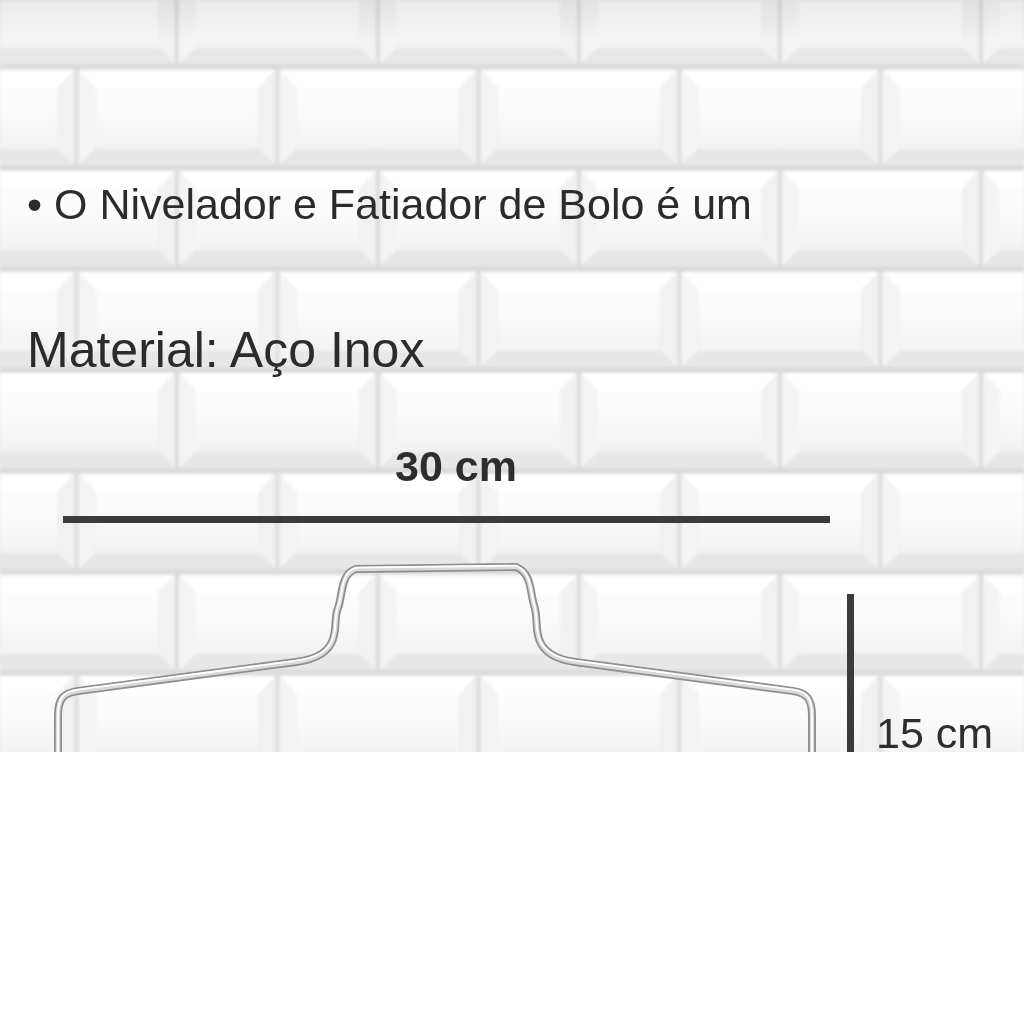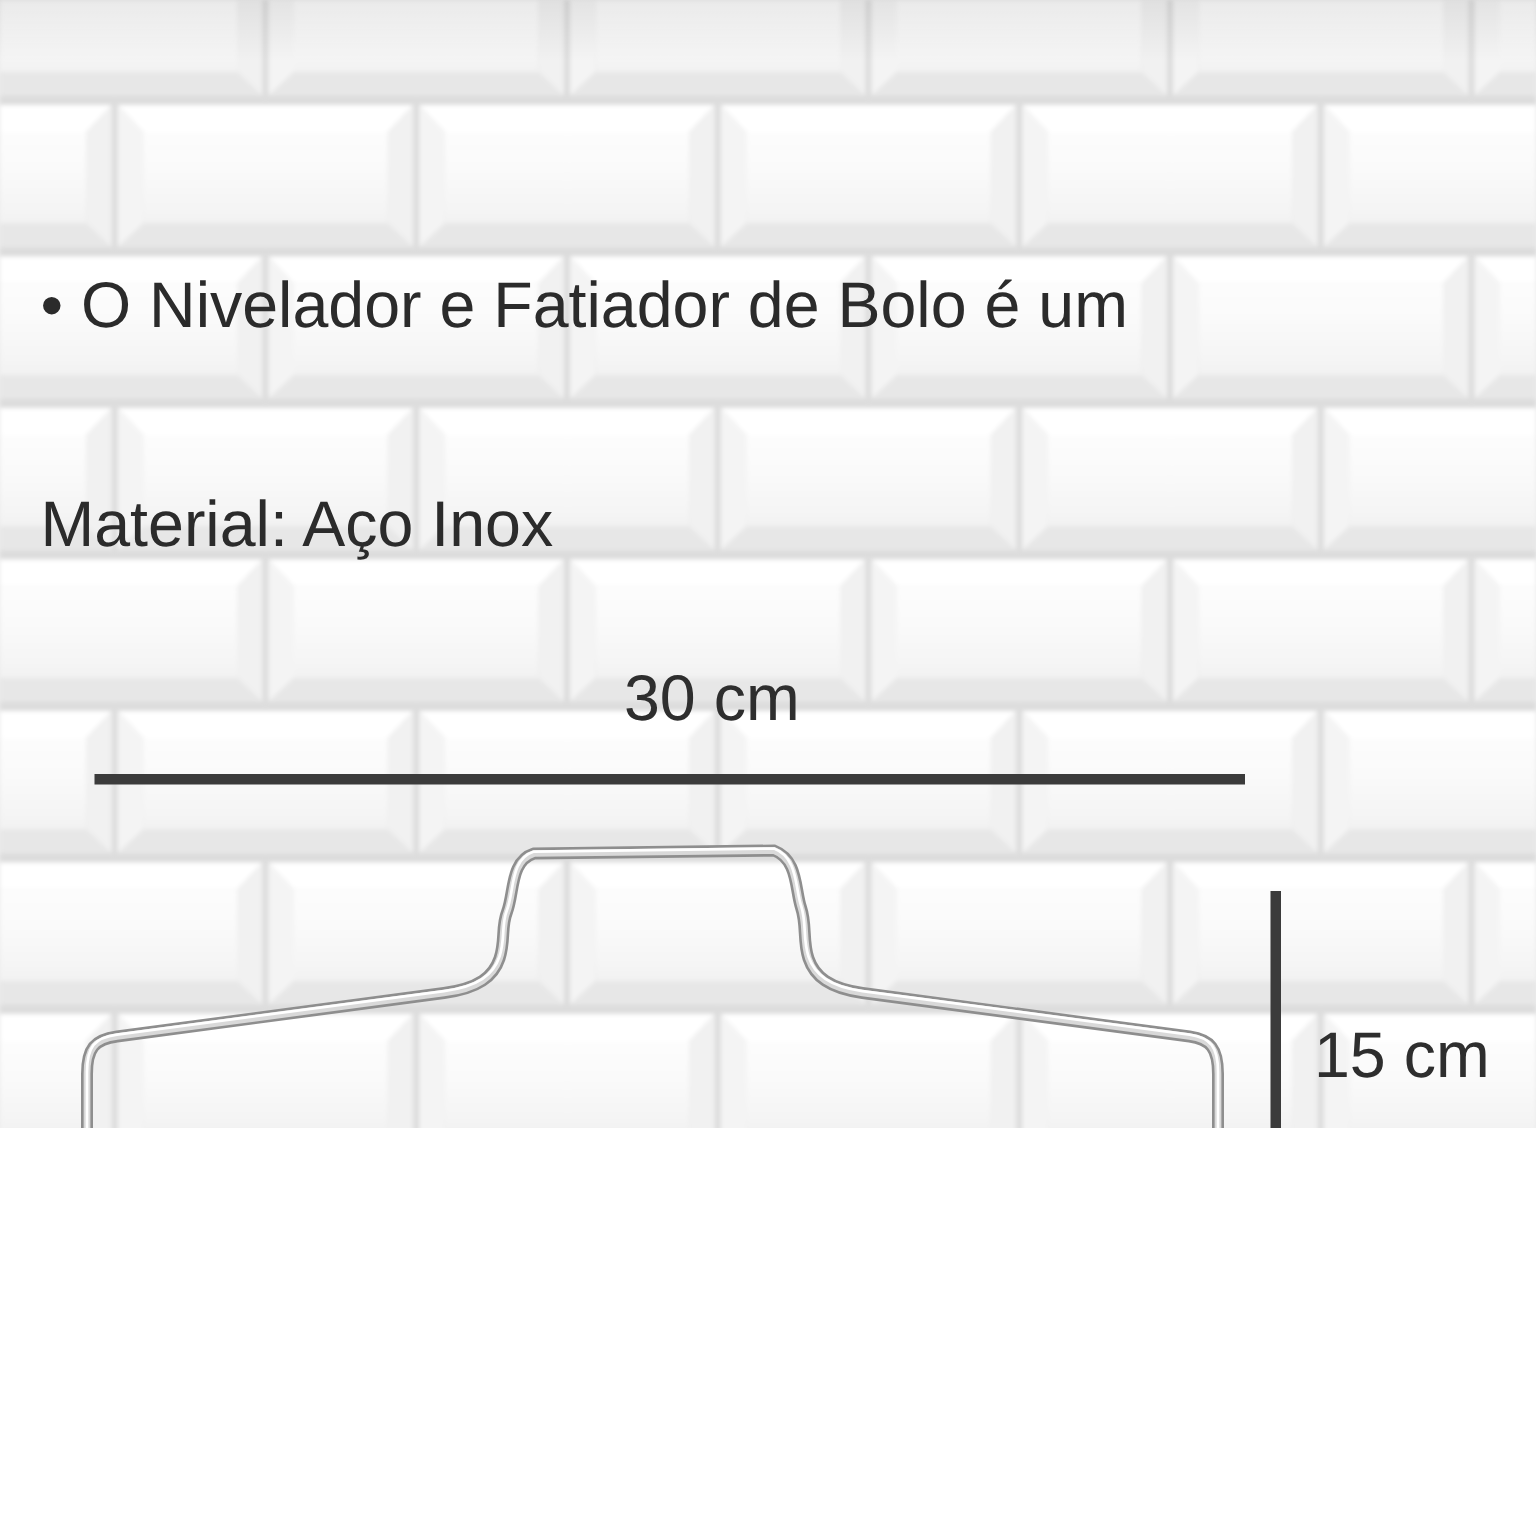--- a/index.html
+++ b/index.html
@@ -3,24 +3,24 @@
 <meta charset="utf-8">
 <style>
   html,body{margin:0;padding:0;background:#ffffff;}
   .stage{
     position:relative;width:1024px;height:752px;overflow:hidden;
     font-family:"Liberation Sans",sans-serif;color:#2b2b2b;
   }
   .bg{position:absolute;inset:0;}
   .txt{position:absolute;white-space:pre;color:#2b2b2b;}
   .desc{left:27px;top:84px;font-size:43px;line-height:48px;}
-  .specs{left:27px;top:228px;font-size:43px;line-height:49px;}
+  .specs{left:27px;top:228px;font-size:50px;line-height:49px;}
   .dim-label{position:absolute;font-size:43px;color:#2e2e2e;}
-  .dim-label.width{left:416px;top:442px;}
-  .dim-label.height{left:876px;top:680px;}
+  .dim-label.width{left:395px;top:442px;font-weight:bold;}
+  .dim-label.height{left:876px;top:709px;}
   .dim-line{position:absolute;background:#3b3b3b;}
   .dim-line.h{left:63px;top:516px;width:767px;height:7px;}
   .dim-line.v{left:847px;top:594px;width:7px;height:351px;}
   .tool{position:absolute;left:0;top:0;}
 </style>
 </head>
 <body>
 
 <div class="stage">
 

